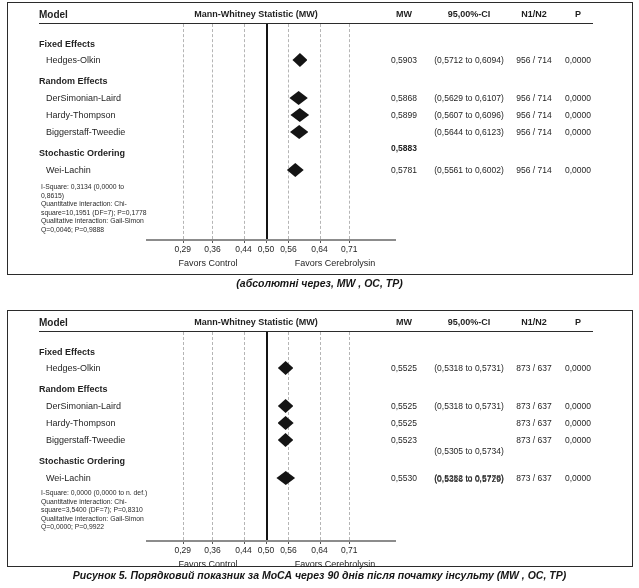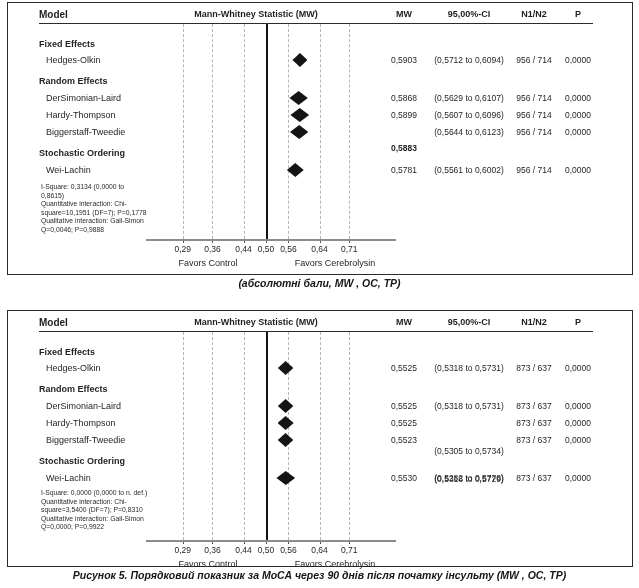--- a/index.html
+++ b/index.html
@@ -103,21 +103,21 @@
       <div class="foot" style="top: 180px;">I-Square: 0,3134 (0,0000 to</div>
       <div class="foot" style="top: 188.6px;">0,8615)</div>
       <div class="foot" style="top: 197.2px;">Quantitative interaction: Chi-</div>
       <div class="foot" style="top: 205.8px;">square=10,1951 (DF=7); P=0,1778</div>
       <div class="foot" style="top: 214.4px;">Qualitative interaction: Gail-Simon</div>
       <div class="foot" style="top: 223px;">Q=0,0046; P=0,9888</div>
     </div>
 </div>
 
 <div class="caption" id="cap0">
-  <div>(абсолютні бали, MW , ОС, ТР)</div>
+  <div>(абсолютні через, MW , ОС, ТР)</div>
 </div>
 
 <div class="fig" id="fig1">
   <div class="h-model">Model</div>
   <div class="h-stat">Mann-Whitney Statistic (MW)</div>
   <div class="h-col col-mw">MW</div>
   <div class="h-col col-ci">95,00%-CI</div>
   <div class="h-col col-n">N1/N2</div>
   <div class="h-col col-p">P</div>
   <div class="hdr-rule"></div>

